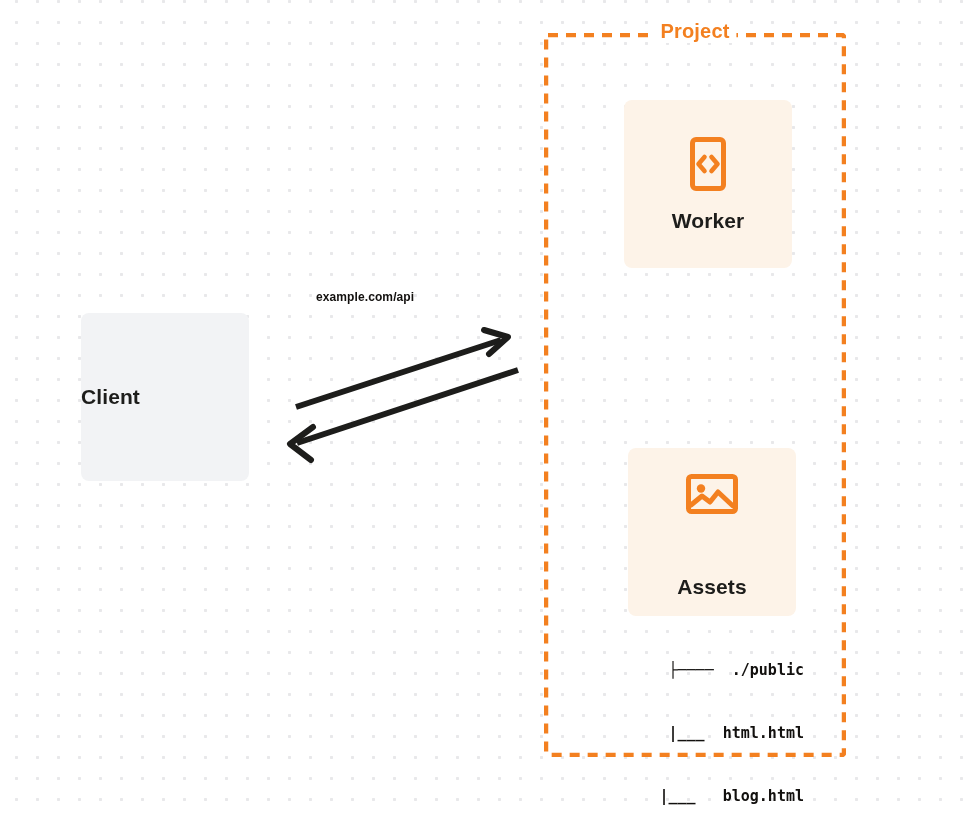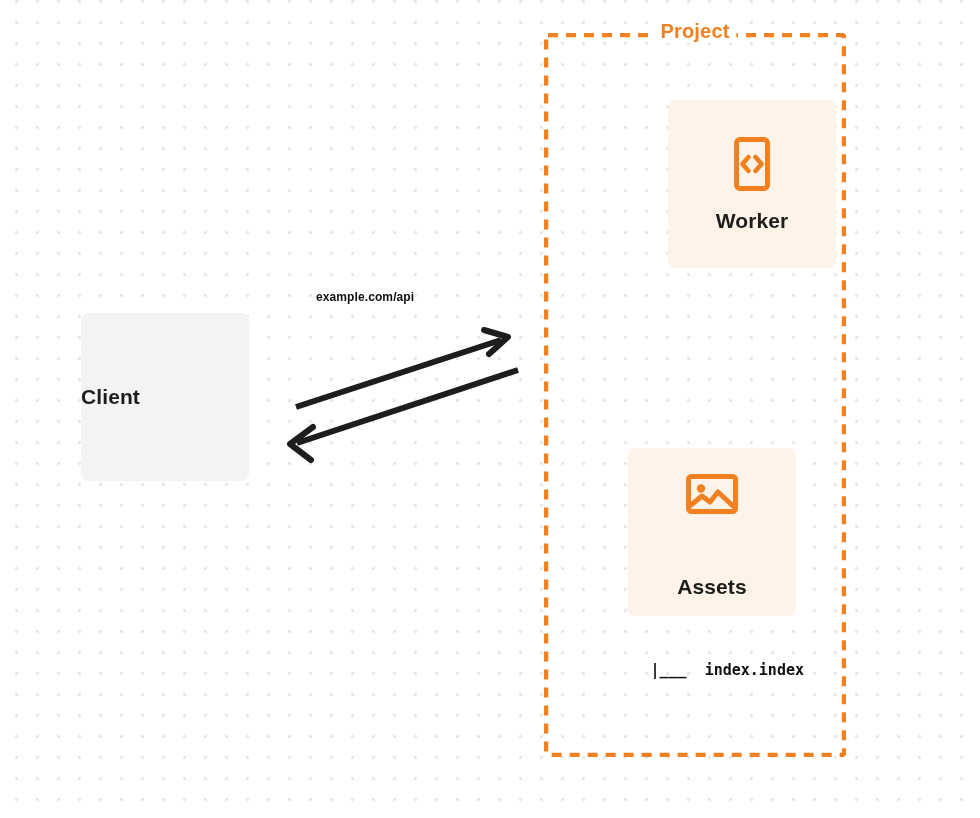--- a/index.html
+++ b/index.html
@@ -100,21 +100,21 @@
     position: absolute;
     width: 168px;
     height: 168px;
     background: #fdf3e8;
     border-radius: 8px;
     display: flex;
     flex-direction: column;
     align-items: center;
     justify-content: center;
   }
-  #worker-node { left: 668px; top: 100px; text-align: center; }
+  #worker-node { left: 624px; top: 100px; text-align: center; }
   #assets-node { left: 628px; top: 448px; gap: 36px; }
 
   .card-icon {
     width: 58px;
     height: 58px;
     display: block;
     margin-bottom: 16px;
   }
 
   
@@ -176,17 +176,19 @@
   <div id="assets-node" class="project-card">
     <svg class="card-icon" viewBox="0 0 58 58">
       <rect x="5.5" y="11.5" width="47" height="35" rx="3" ry="3" fill="none" stroke="#f38020" stroke-width="5"></rect>
       <circle cx="18" cy="23.5" r="4.2" fill="#f38020"></circle>
       <polyline points="8,40 19,31 27,37 35,27 50,41" fill="none" stroke="#f38020" stroke-width="5" stroke-linecap="round" stroke-linejoin="round"></polyline>
     </svg>
     <span class="node-label-dark">Assets</span>
   </div>
 
   <div id="assets-file-tree">
-    <span class="tree-row">   |___  index.index</span>
+    <span class="tree-row">├────  ./public</span>
+    <span class="tree-row">   |___  html.html</span>
+    <span class="tree-row">   |___   blog.html</span>
     
   </div>
 
 </div>
 
 </body></html>

